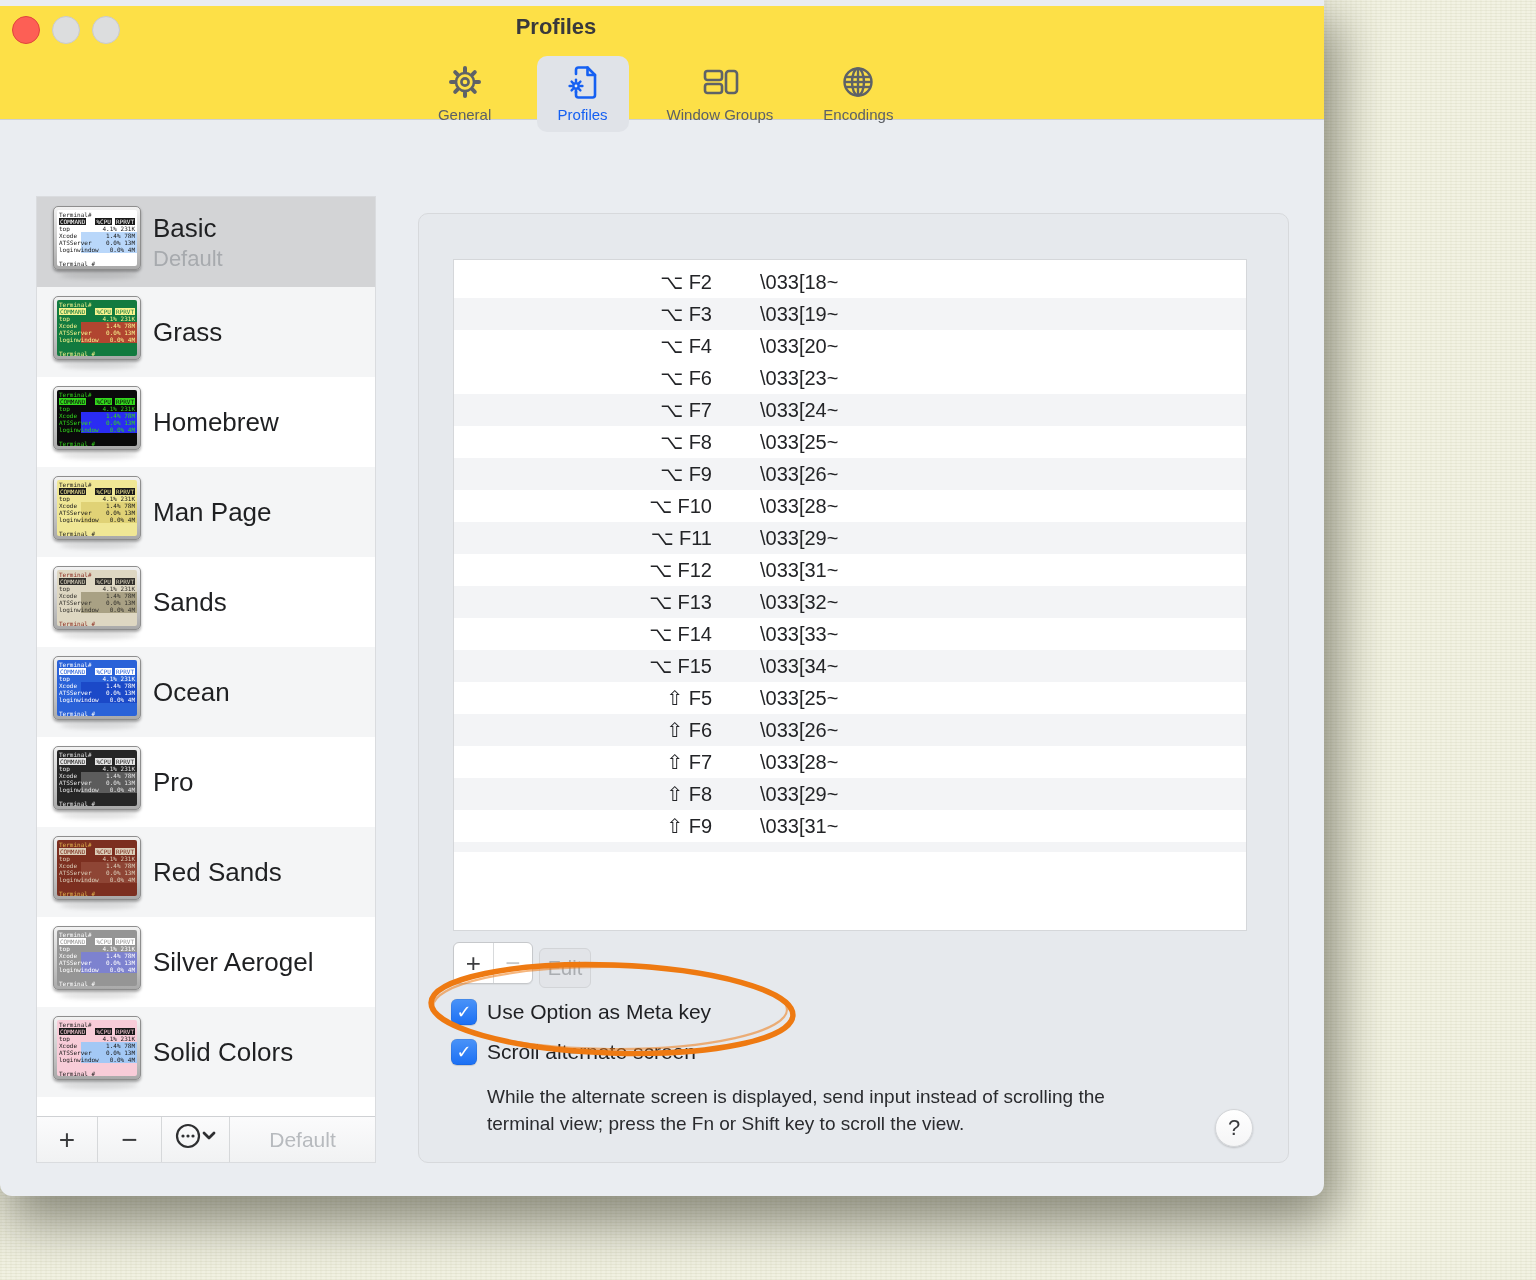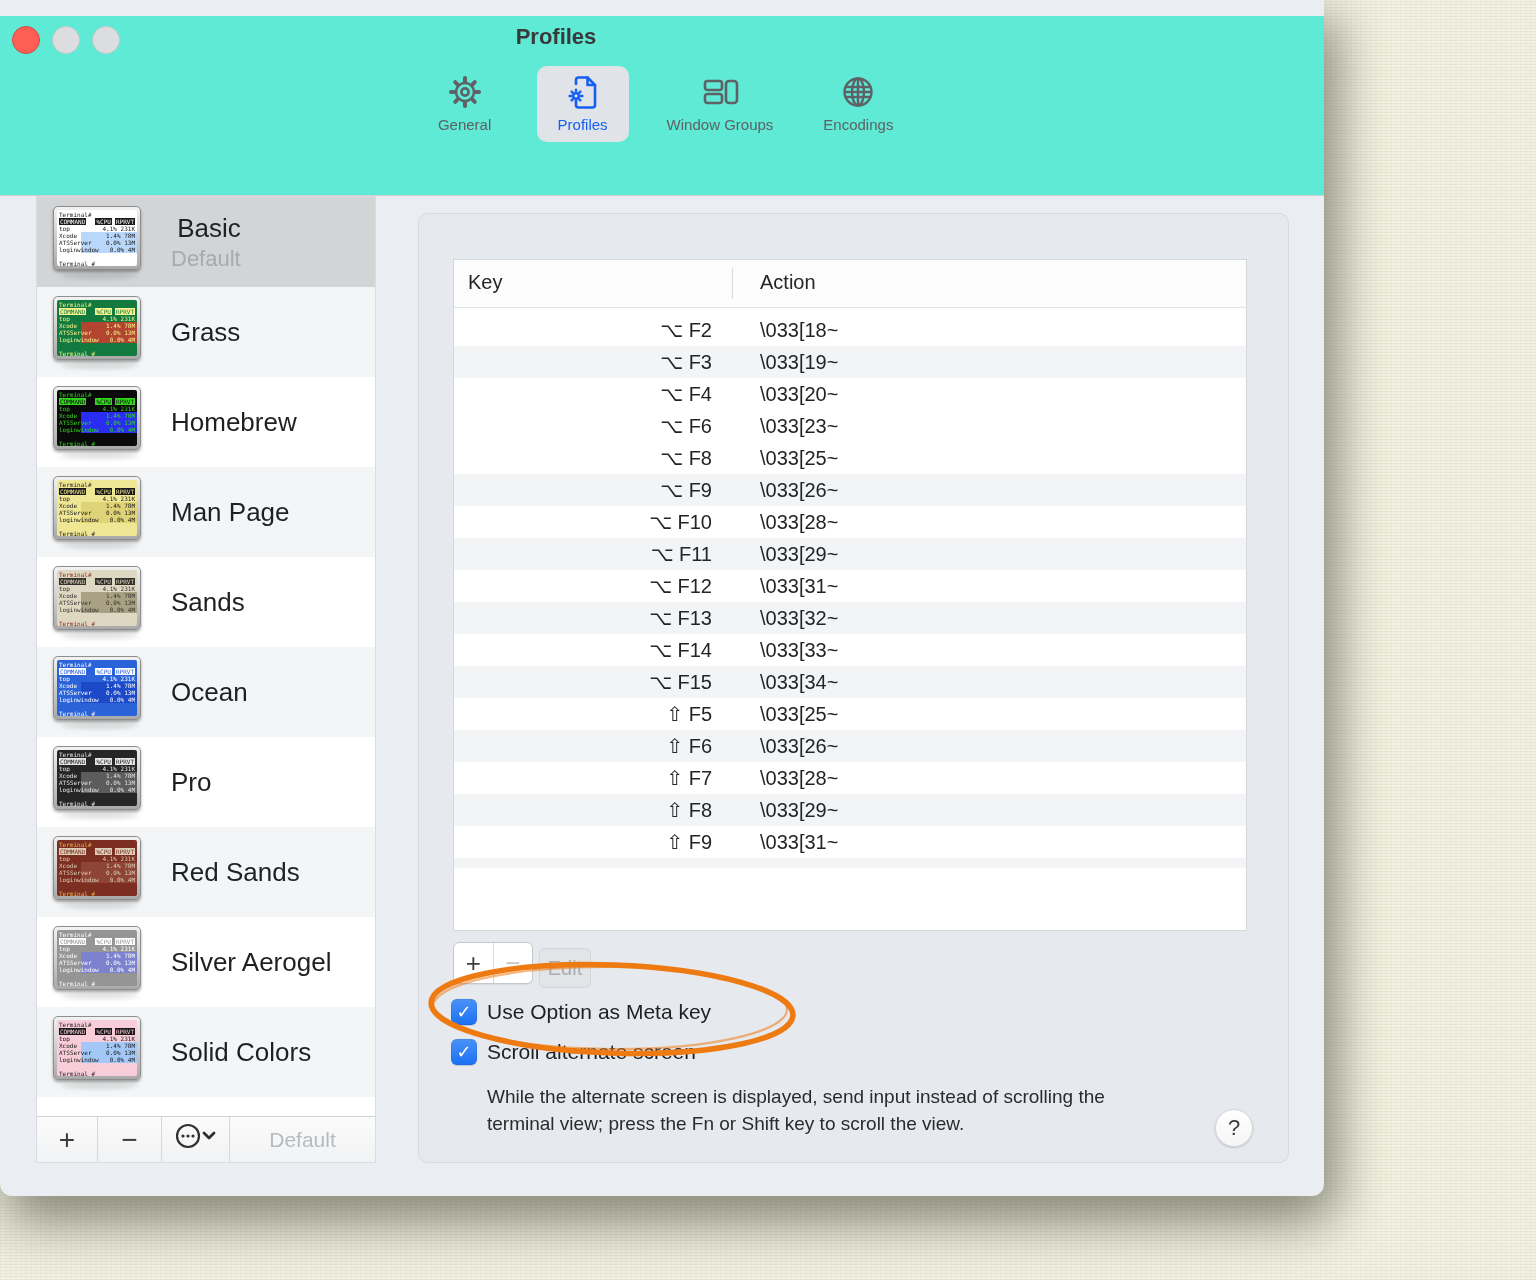--- a/index.html
+++ b/index.html
@@ -8,21 +8,21 @@
     background-image:
       repeating-linear-gradient(0deg, rgba(165,165,125,0.12) 0px, rgba(165,165,125,0.12) 1px, transparent 1px, transparent 3px),
       repeating-linear-gradient(90deg, rgba(205,205,170,0.10) 0px, rgba(205,205,170,0.10) 2px, transparent 2px, transparent 5px);
     position:relative;}
   *{box-sizing:border-box;}
 
   
   .window{position:absolute;left:0;top:0;width:1324px;height:1196px;
     background:#eaedf1;border-radius:0 0 12px 12px;
     box-shadow:18px 18px 45px rgba(70,70,45,.35), 0 28px 55px rgba(0,0,0,.28);}
-  .titlebar{position:absolute;left:0;top:16px;right:0;height:180px;background:#5eead4;
+  .titlebar{position:absolute;left:0;top:6px;right:0;height:114px;background:#fde047;
     border-bottom:1px solid #ccd0d4;}
   .traffic{position:absolute;left:12px;top:10px;display:flex;gap:12px;}
   .tl{width:28px;height:28px;border-radius:50%;}
   .tl.red{background:#fd5f55;border:1px solid #e0443c;}
   .tl.gray{background:#dcddde;border:1px solid #c9cacc;}
   .wtitle{position:absolute;left:0;right:212px;top:8px;text-align:center;
     font-size:22px;font-weight:700;color:#39393c;}
   .toolbar{position:absolute;left:0;right:0;top:50px;display:flex;justify-content:center;
     align-items:flex-start;gap:26px;}
   .toolitem{position:relative;display:flex;flex-direction:column;align-items:center;
@@ -43,21 +43,21 @@
     background:linear-gradient(180deg,#f2f2f2,#a9a9a9);box-shadow:0 2px 3px rgba(0,0,0,.35);}
   .tscreen{width:100%;height:100%;border-radius:2px;overflow:hidden;padding-top:1px;
     font-family:"DejaVu Sans Mono",monospace;font-size:6px;}
   .tline{height:7px;line-height:7px;padding:0 2px;white-space:nowrap;overflow:hidden;}
   .tline.cols{display:flex;justify-content:space-between;}
   .tline.hdr{display:flex;align-items:center;}
   .tcell{padding:0 1px;margin-left:3px;}
   .tcell:first-child{margin-left:0;margin-right:auto;}
   .trefl{width:78px;height:7px;margin:2px auto 0;background:rgba(40,40,40,.14);
     border-radius:50%;filter:blur(2px);}
-  .ncol{margin-left:26px;min-width:0;text-align:right;}
+  .ncol{margin-left:8px;min-width:0;}
   .pname{font-size:26px;color:#1f2022;}
   .psub{font-size:22px;color:#a7aaae;margin-top:2px;}
   .sfooter{margin-top:auto;height:46px;border-top:1px solid #cfd1d4;display:flex;
     background:linear-gradient(180deg,#fbfbfc,#f1f2f3);}
   .sfbtn{border:none;background:transparent;font-family:inherit;font-size:28px;color:#3b3c3e;
     display:flex;align-items:center;justify-content:center;cursor:default;}
   .sfbtn+.sfbtn{border-left:1px solid #d6d8da;}
   .sf-add{flex:0 0 60px;}
   .sf-remove{flex:0 0 64px;}
   .sf-more{flex:0 0 68px;}
@@ -586,41 +586,40 @@
           </svg>
         </span>
       </button>
       <button class="sfbtn sf-default">Default</button>
     </div>
   </div>
 
   <div class="groupbox">
 
     <div class="ktable">
-      <div class="thead">
-        <span class="th-key">Key</span>
-        <span class="th-div"></span>
-        <span class="th-action">Action</span>
-      </div>
       <div class="tbody" id="tableBody">
           <div class="trow">
             <span class="tkey">⌥ F2</span>
             <span class="taction">\033[18~</span>
           </div>
           <div class="trow stripe">
             <span class="tkey">⌥ F3</span>
             <span class="taction">\033[19~</span>
           </div>
           <div class="trow">
             <span class="tkey">⌥ F4</span>
             <span class="taction">\033[20~</span>
           </div>
           <div class="trow">
             <span class="tkey">⌥ F6</span>
             <span class="taction">\033[23~</span>
+          </div>
+          <div class="trow stripe">
+            <span class="tkey">⌥ F7</span>
+            <span class="taction">\033[24~</span>
           </div>
           <div class="trow">
             <span class="tkey">⌥ F8</span>
             <span class="taction">\033[25~</span>
           </div>
           <div class="trow stripe">
             <span class="tkey">⌥ F9</span>
             <span class="taction">\033[26~</span>
           </div>
           <div class="trow">

